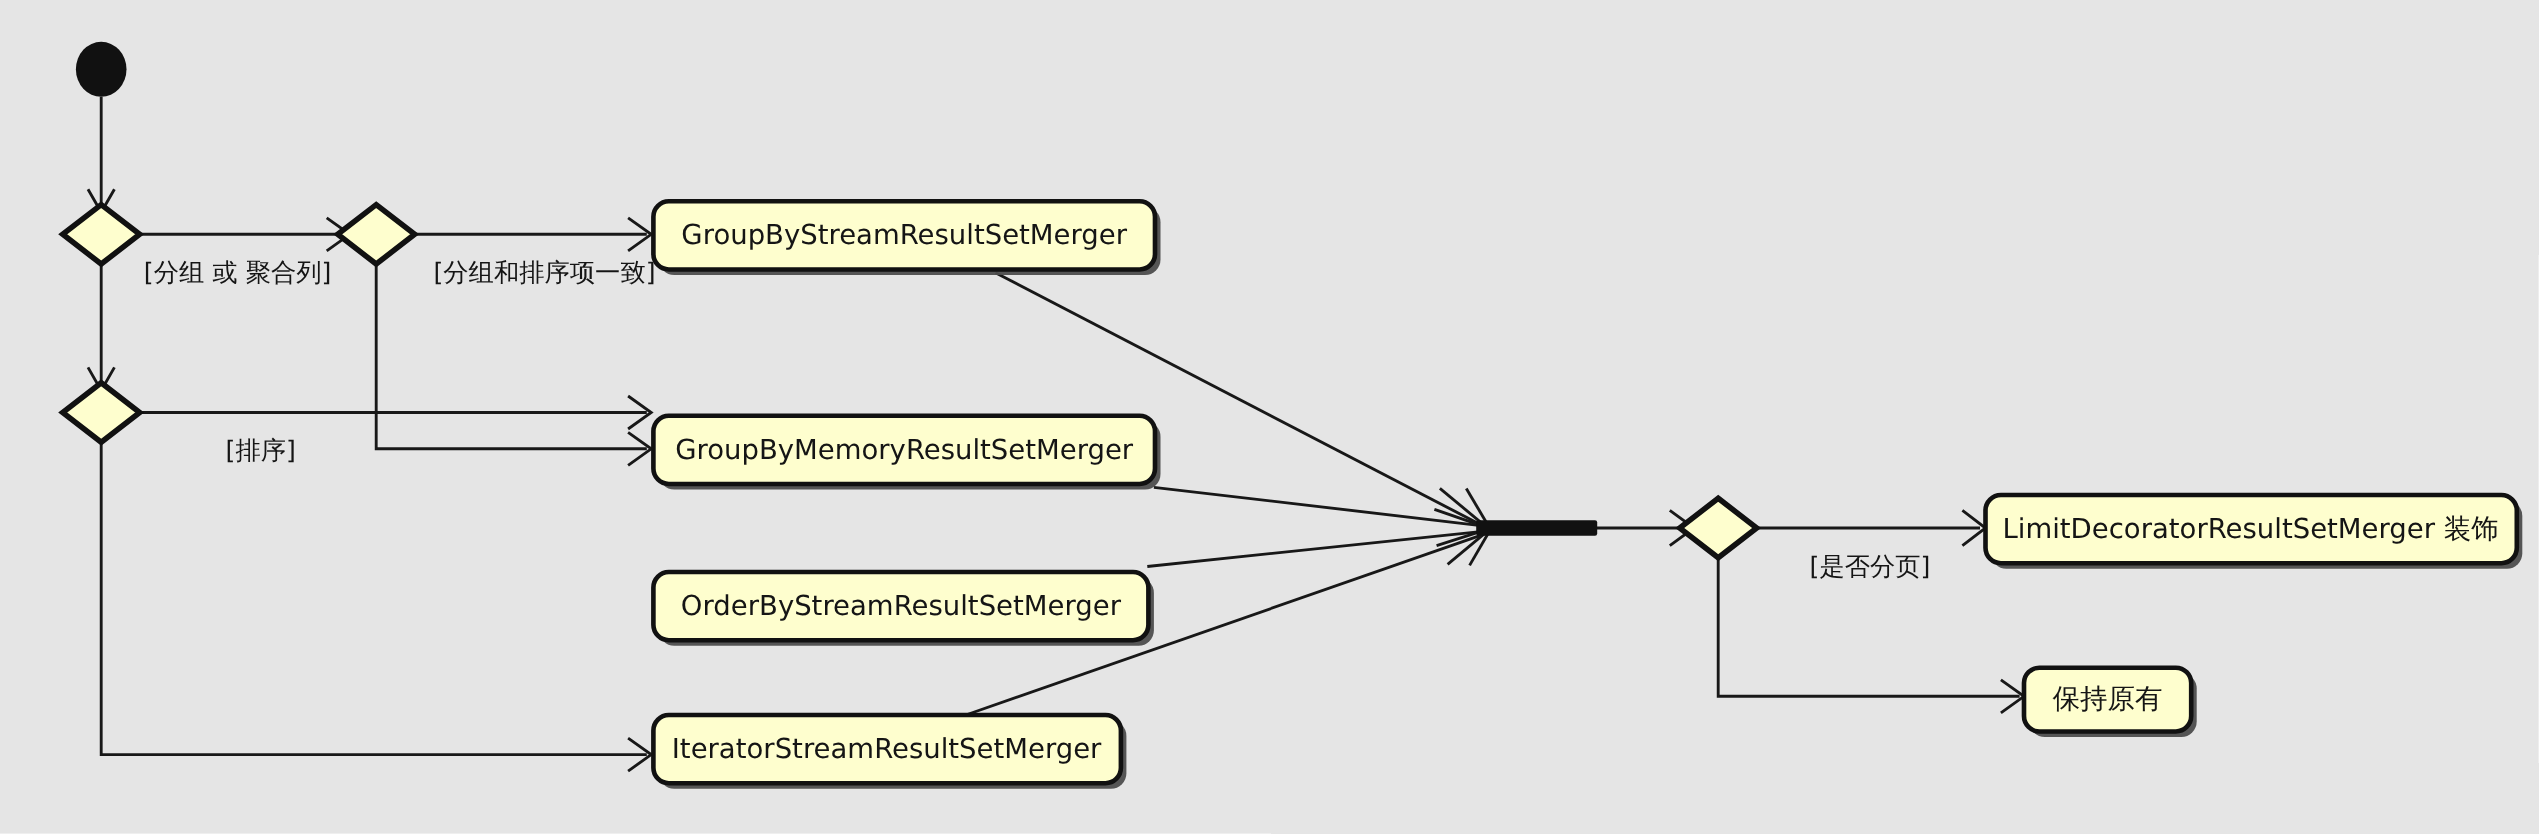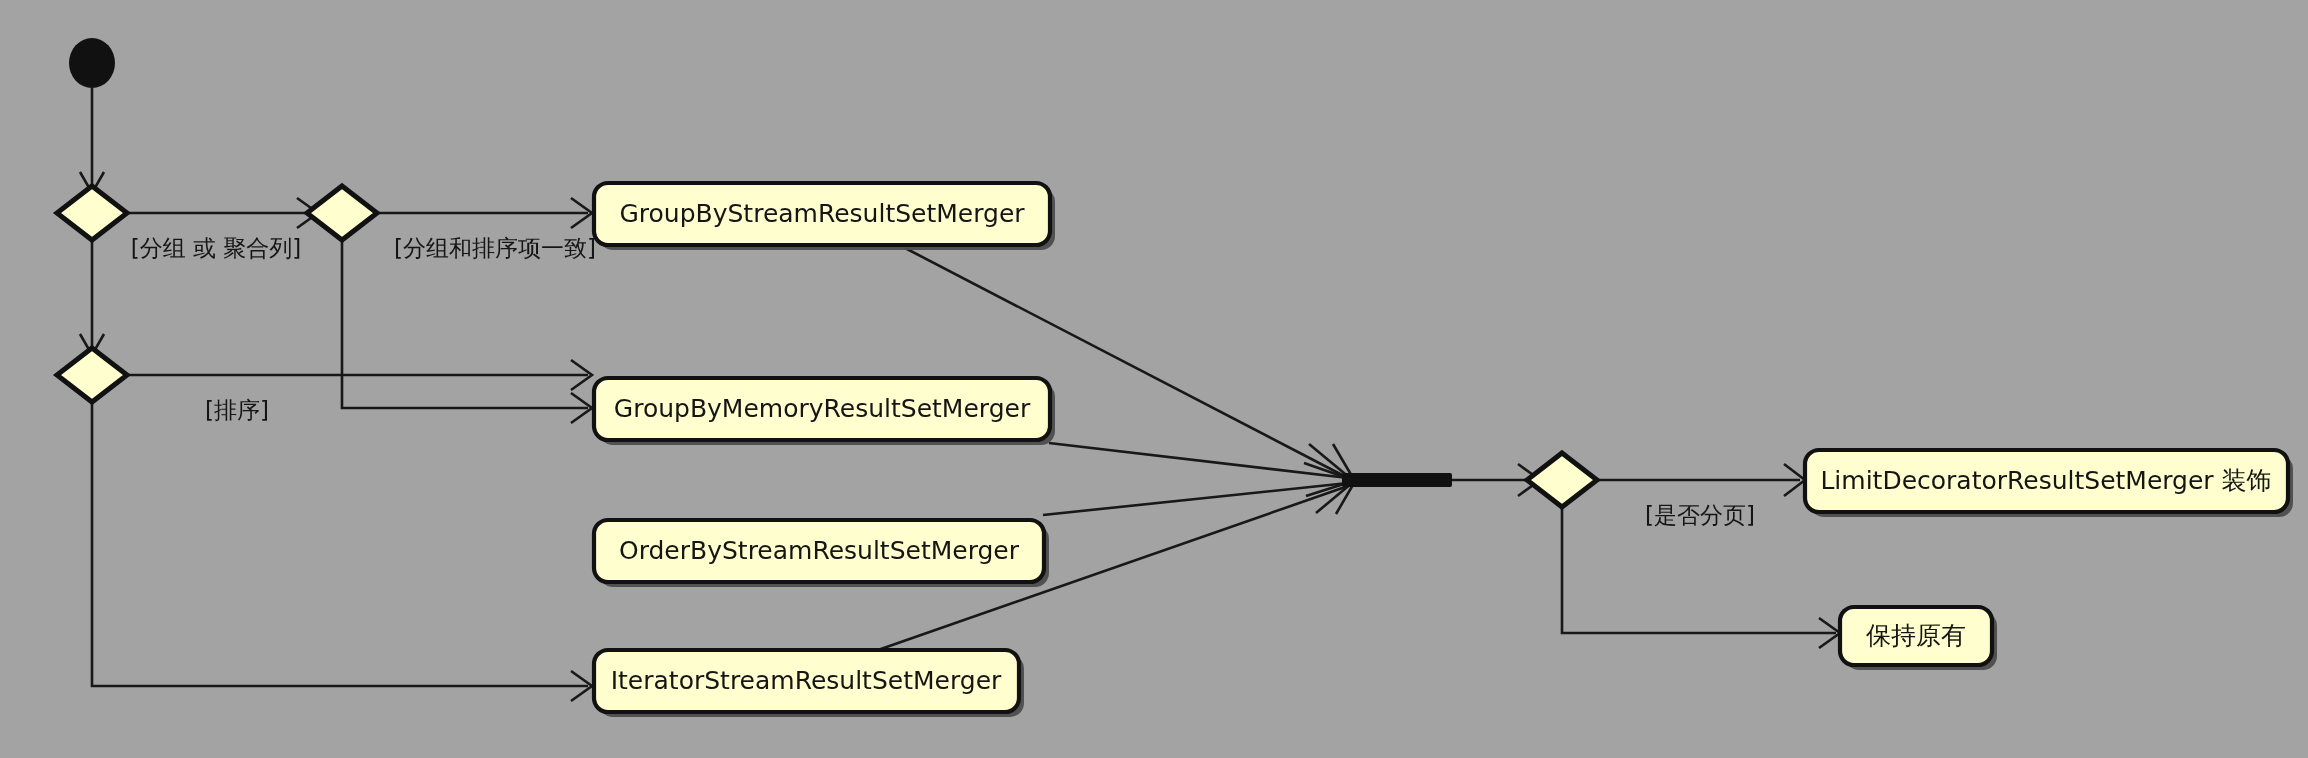--- a/index.html
+++ b/index.html
@@ -7,21 +7,21 @@
     padding: 0;
     background: #ffffff;
   }
   body {
     font-family: "DejaVu Sans", "Liberation Sans", sans-serif;
   }
   #diagram-root {
     position: relative;
     width: 2308px;
     height: 758px;
-    background: #a3a3a3;
+    background: #e5e5e5;
     overflow: hidden;
   }
   svg.canvas {
     position: absolute;
     left: 0;
     top: 0;
     width: 2308px;
     height: 758px;
     display: block;
   }

